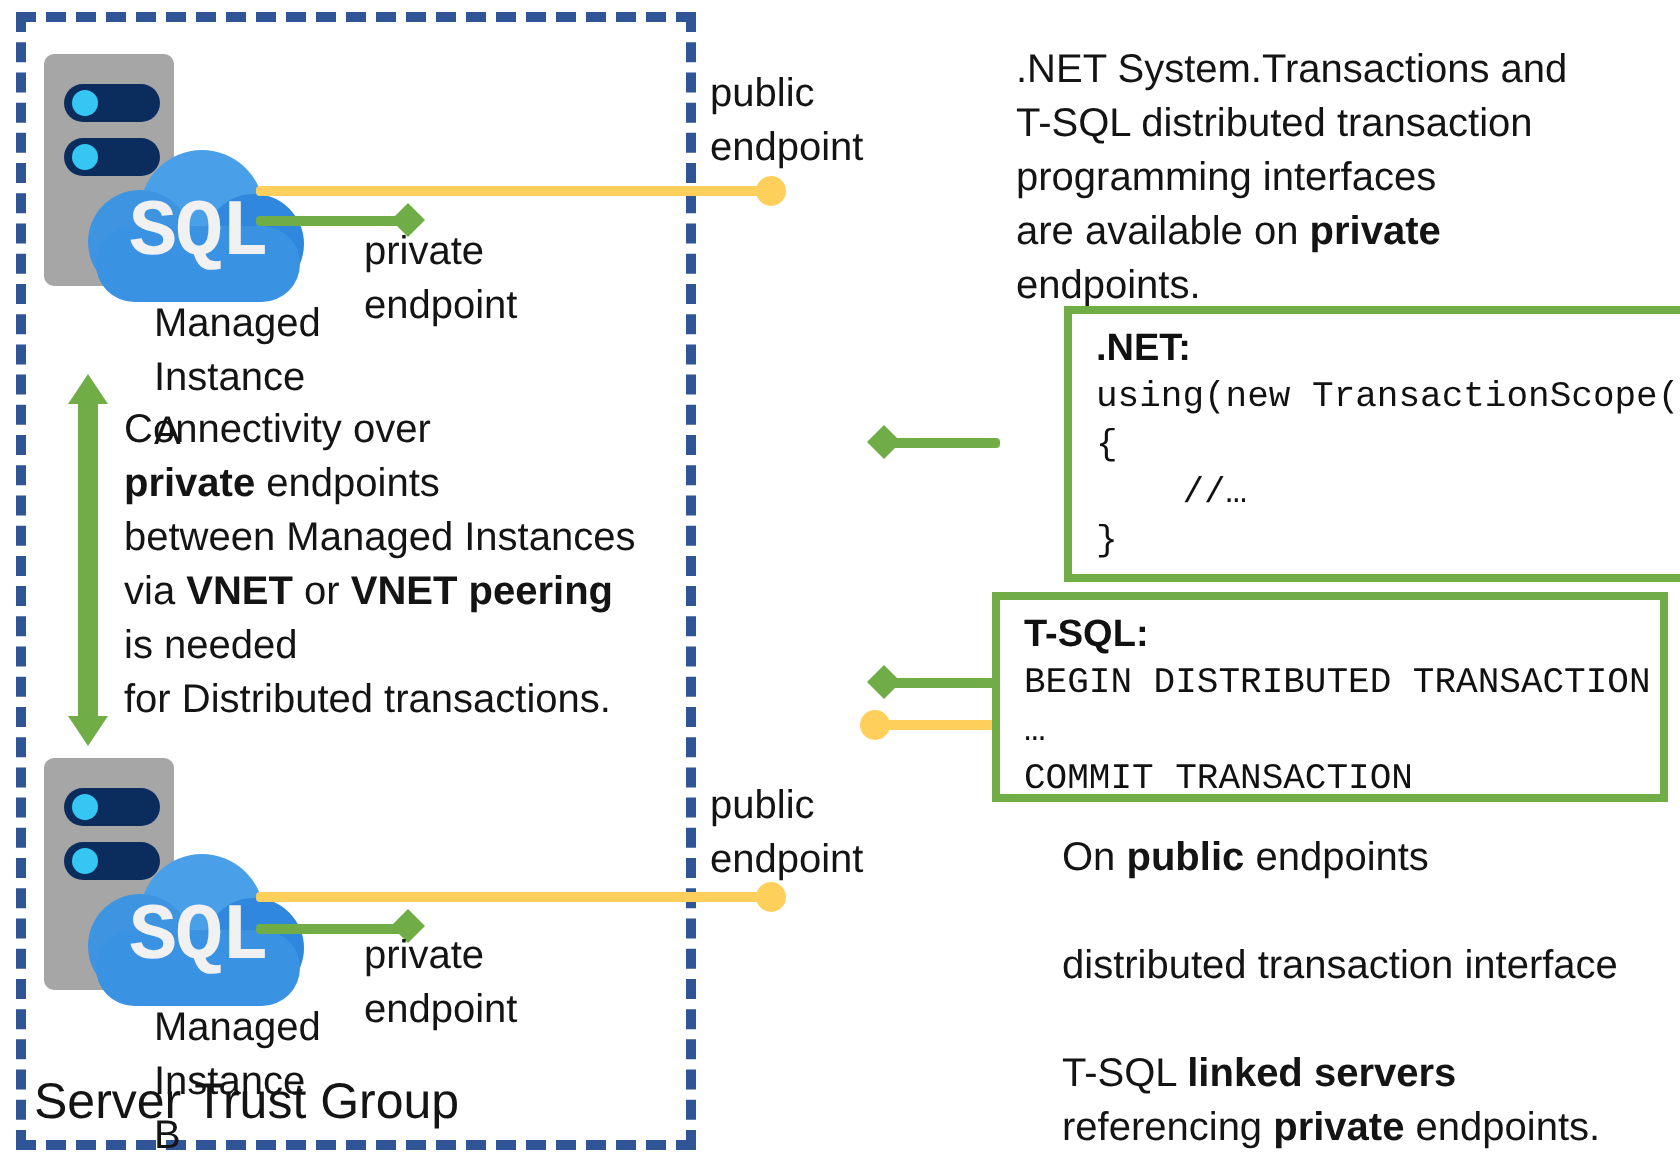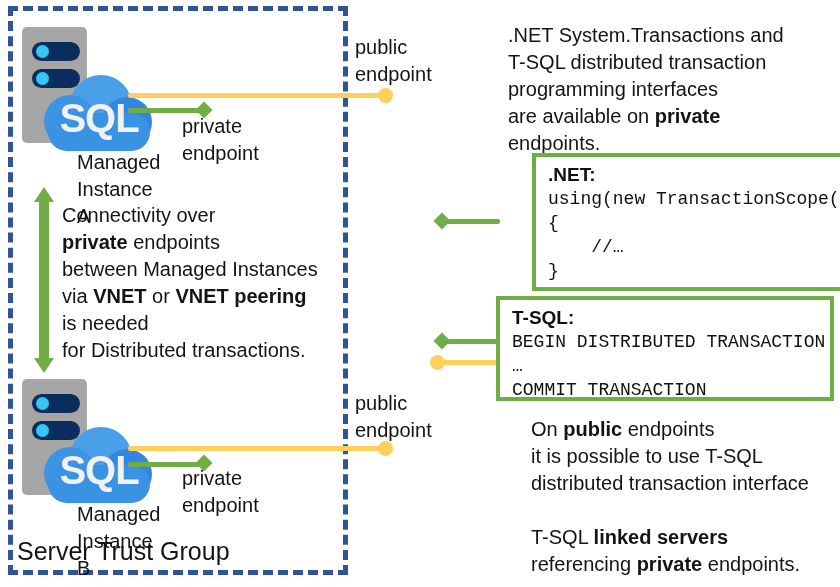--- a/index.html
+++ b/index.html
@@ -100,21 +100,21 @@
     width: 102px; height: 38px;
     background: #3a92e2;
     border-radius: 22px;
   }
   .sql-text {
     position: absolute;
     left: 0;
     top: 21px;
     width: 110px;
     text-align: center;
-    font-family: Liberation Sans, sans-serif;
+    font-family: Liberation Mono, monospace;
     font-weight: bold;
     font-size: 40px;
     line-height: 44px;
     letter-spacing: -1px;
     color: #f1f1f1;
     z-index: 3;
   }
 
   .instance-caption {
     position: absolute;
@@ -330,15 +330,15 @@
   <div class="line-h line-yellow" style="left:440px; top:360px; width:60px;"></div>
   <div class="dot-yellow" style="left:430px; top:355px;"></div>
 
   <div class="code-box" id="tsql-box">
     <div class="code-title">T-SQL:</div>
     <div class="code-body">BEGIN DISTRIBUTED TRANSACTION
 …
 COMMIT TRANSACTION</div>
   </div>
 
-  <div class="para bottom-right-note"><span>On </span><b>public</b><span> endpoints</span><br><span>it is possible to use T-SQL</span><br><span>distributed transaction interface</span><br><br><span>T-SQL </span><b>linked servers</b><br><span>referencing </span><b>private</b><span> endpoints.</span></div>
+  <div class="para bottom-right-note"><span>On </span><b>public</b><span> endpoints</span><br><br><span>distributed transaction interface</span><br><br><span>T-SQL </span><b>linked servers</b><br><span>referencing </span><b>private</b><span> endpoints.</span></div>
 
 </div>
 
 </body></html>

